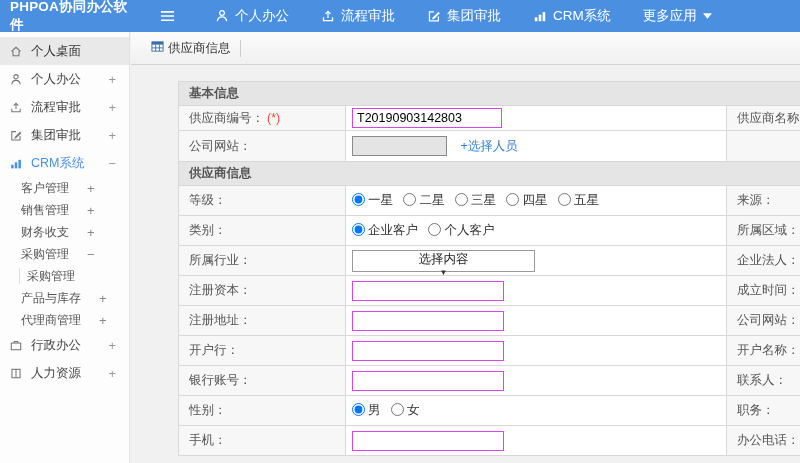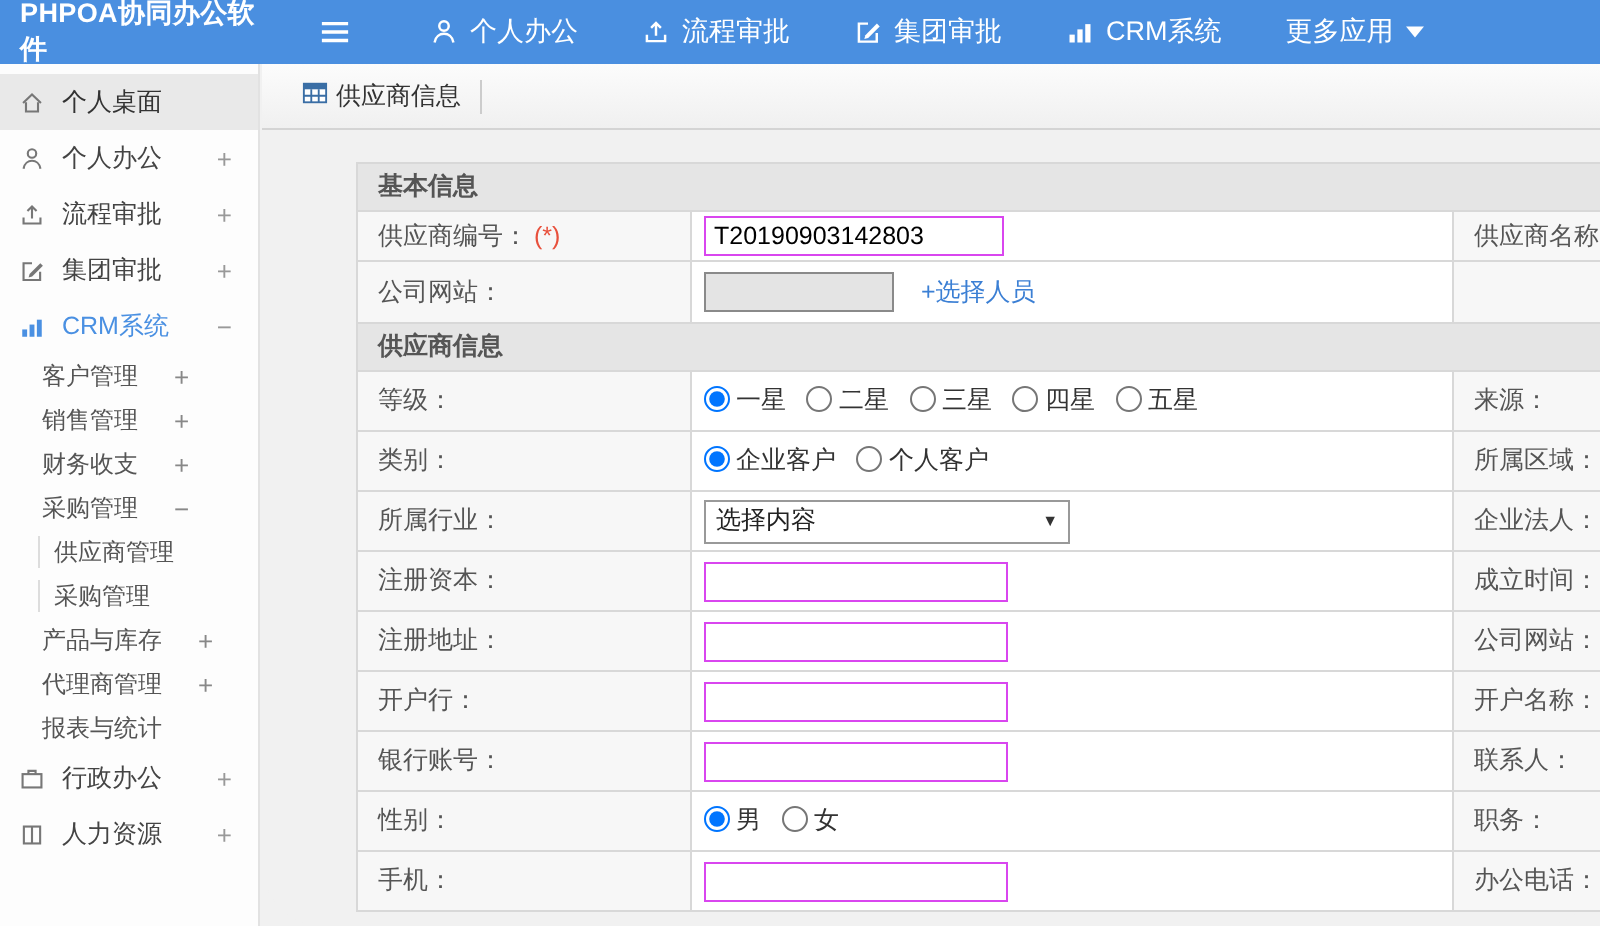--- a/index.html
+++ b/index.html
@@ -49,21 +49,21 @@
   tr.med td { height:31px; }
   .req { color:#e8503c; margin-left:3px; }
   input.txt { width:152px; height:20px; border:1px solid #d946ef; padding:1px 4px; font-size:12.5px;
     font-family:"Liberation Sans",sans-serif; background:#fff; }
   input.txt.code { width:150px; }
   input.txt.dis { width:95px; background:#e4e4e4; border:1px solid #8a8a8a; }
   a.pick { color:#3b7fd4; text-decoration:none; margin-left:10px; cursor:pointer; }
   .radio { margin-right:7px; white-space:nowrap; color:#333; cursor:pointer; }
   .radio input { margin:0 3px 0 0; vertical-align:-2px; }
   .fselect { width:183px; height:22px; border:1px solid #999; background:#fff; display:flex;
-    align-items:center; justify-content:space-between; padding:0 5px; color:#222; cursor:pointer; }
+    align-items:center; justify-content:space-between; padding:0 5px; color:#222; cursor:pointer;flex-direction:column; }
   .fselect .caret { font-size:8px; color:#333; }
 </style>
 </head>
 <body>
 
 <div class="navbar">
   <div class="brand">PHPOA协同办公软件</div>
   <div class="hamburger">
     <svg width="15" height="12" viewBox="0 0 16 12">
         <path d="M1 1.5h14M1 6h14M1 10.5h14" stroke="#fff" stroke-width="1.8"></path>
@@ -180,35 +180,29 @@
   </div>
   <div class="s-item lv2">
     <span>财务收支</span>
     <span class="expand">+</span>
   </div>
   <div class="s-item lv2">
     <span>采购管理</span>
     <span class="expand">−</span>
   </div>
   <div class="s-item lv3">
-    <span>供应商管理</span>
-  </div>
-  <div class="s-item lv3">
     <span>采购管理</span>
   </div>
   <div class="s-item lv2">
     <span>产品与库存</span>
     <span class="expand">+</span>
   </div>
   <div class="s-item lv2">
     <span>代理商管理</span>
     <span class="expand">+</span>
-  </div>
-  <div class="s-item lv2">
-    <span>报表与统计</span>
   </div>
   <div class="s-item lv1">
     <span class="s-icon">
         <svg width="14" height="13" viewBox="0 0 16 16">
           <rect x="2.2" y="5" width="11.6" height="8.2" fill="none" stroke="currentColor" stroke-width="1.3"></rect>
           <path d="M5.8 5V3h4.4v2" fill="none" stroke="currentColor" stroke-width="1.3"></path>
         </svg>
       </span>
     <span>行政办公</span>
     <span class="expand">+</span>

